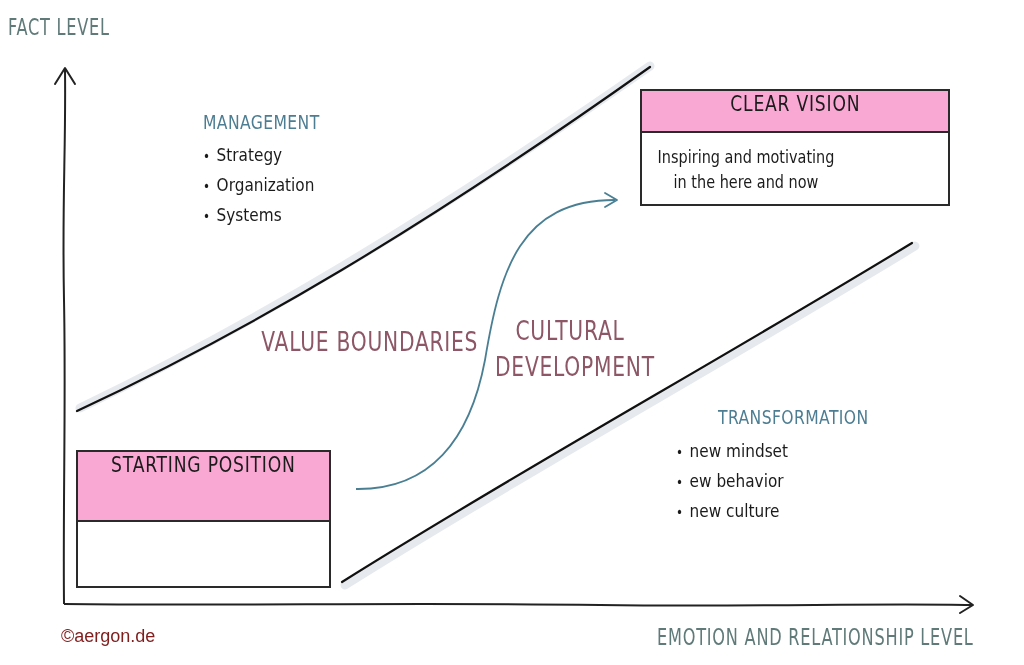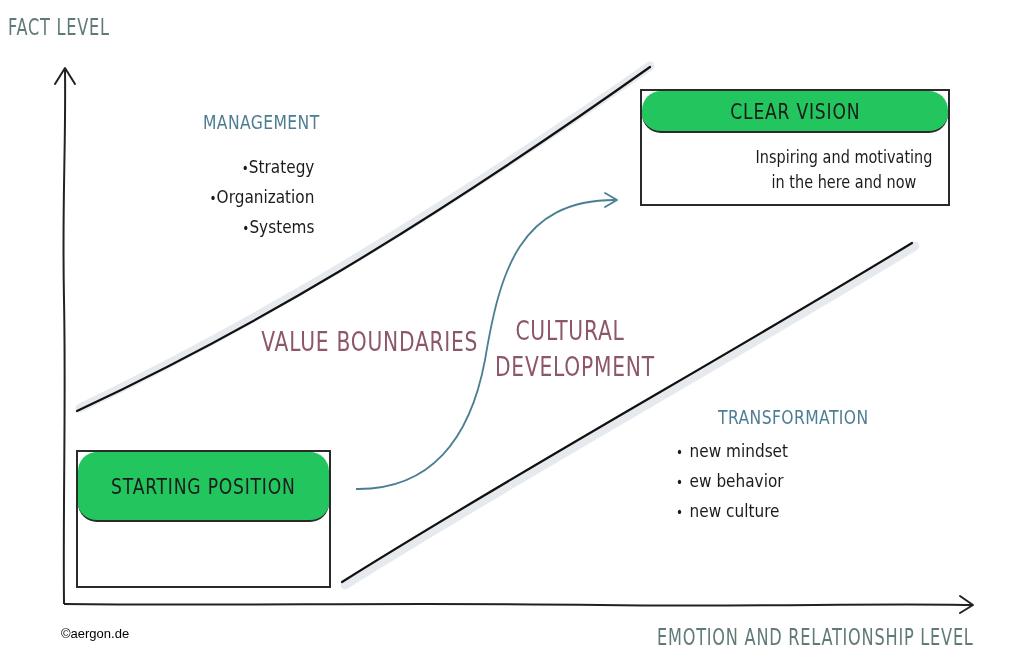--- a/index.html
+++ b/index.html
@@ -11,28 +11,28 @@
                   transform-origin: left top; white-space: nowrap; }
     .section-title { position: absolute; color: #4d7d92; font-size: 20px; letter-spacing: 0.5px;
                      transform: scaleX(0.78); transform-origin: left top; white-space: nowrap; }
     .bullets { position: absolute; margin: 0; padding: 0; list-style: none; color: #1b1b1b;
                font-size: 18px; font-family: "DejaVu Sans", sans-serif; }
     .bullets li { height: 30px; line-height: 30px; transform: scaleX(0.85); transform-origin: left center; white-space: nowrap; }
     .bullets li::before { content: "\2022"; display: inline-block; width: 16px; font-size: 14px; }
     .mauve { position: absolute; color: #8d5767; font-size: 27px; letter-spacing: 1px; text-align: center;
              transform: scaleX(0.75); white-space: nowrap; line-height: 36px; }
     .box { position: absolute; border: 2px solid #2a2a2a; background: #fff; box-sizing: border-box; }
-    .box .box-head { background: #22c55e; border-bottom: 2px solid #2a2a2a; display: flex;
-                     align-items: center; justify-content: center; color: #1b1b1b; border-radius: 19px; }
+    .box .box-head { background: #f9a8d4; border-bottom: 2px solid #2a2a2a; display: flex;
+                     align-items: flex-start; justify-content: center; color: #1b1b1b; }
     .box .box-head span { display: inline-block; font-size: 22px; letter-spacing: 1px;
                           transform: scaleX(0.78); white-space: nowrap; }
-    .box .box-body { display: flex; align-items: center; justify-content: flex-end; text-align: center;
+    .box .box-body { display: flex; align-items: center; justify-content: flex-start; text-align: center;
                      color: #1b1b1b; font-size: 17px; line-height: 25px; }
     .box .box-body span { display: inline-block; transform: scaleX(0.85); }
-    .copyright { position: absolute; color: #000000; font-family: "Liberation Sans", sans-serif; font-size: 13px; }
+    .copyright { position: absolute; color: #7f1d1d; font-family: "Liberation Sans", sans-serif; font-size: 18px; }
   </style>
 </head>
 <body>
 
 <svg id="canvas" viewBox="0 0 1024 665">
 
   <path d="M80 412 C 250 330, 420 230, 650 70" stroke="#e6eaee" stroke-width="9" fill="none" stroke-linecap="round" transform="translate(0,-4)"></path>
   <path d="M342 582 C 520 470, 720 360, 912 243" stroke="#e6eaee" stroke-width="9" fill="none" stroke-linecap="round" transform="translate(3,3)"></path>
 
   <path d="M77 411 C 250 330, 420 230, 650 67" stroke="#111" stroke-width="2.2" fill="none" stroke-linecap="round"></path>
@@ -46,21 +46,21 @@
   <path d="M960 596 L973 605 L960 613" stroke="#222" stroke-width="2" fill="none" stroke-linecap="round" stroke-linejoin="round"></path>
 
   <path d="M356 489 C 430 490, 470 440, 485 360 C 500 270, 520 200, 615 200" stroke="#4a7f93" stroke-width="1.8" fill="none"></path>
   <path d="M605 193 L617 200 L605 207" stroke="#4a7f93" stroke-width="1.8" fill="none" stroke-linecap="round" stroke-linejoin="round"></path>
 </svg>
 
 <div class="axis-title" style="left:8px; top:14px;">FACT LEVEL</div>
 <div class="axis-title" style="left:657px; top:624px;">EMOTION AND RELATIONSHIP LEVEL</div>
 
 <div class="section-title" style="left:203px; top:110px;">MANAGEMENT</div>
-<ul class="bullets" style="left:203px; top:152px;text-align:right;">
+<ul class="bullets" style="left:203px; top:140px;">
   <li>Strategy</li>
   <li>Organization</li>
   <li>Systems</li>
 </ul>
 
 <div class="section-title" style="left:718px; top:405px;">TRANSFORMATION</div>
 <ul class="bullets" style="left:676px; top:436px;">
   <li>new mindset</li>
   <li>ew behavior</li>
   <li>new culture</li>

